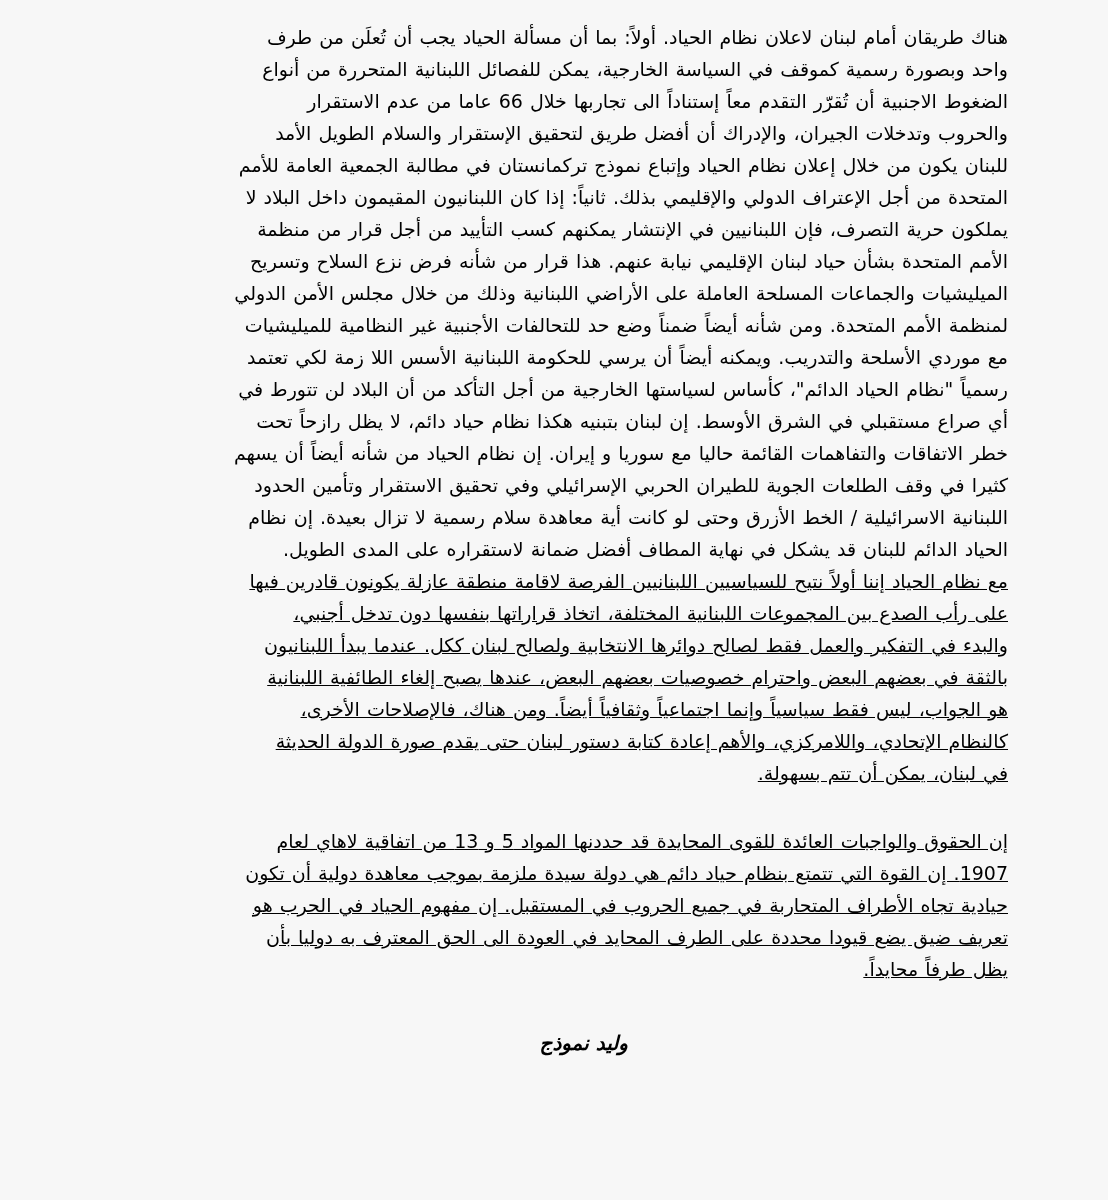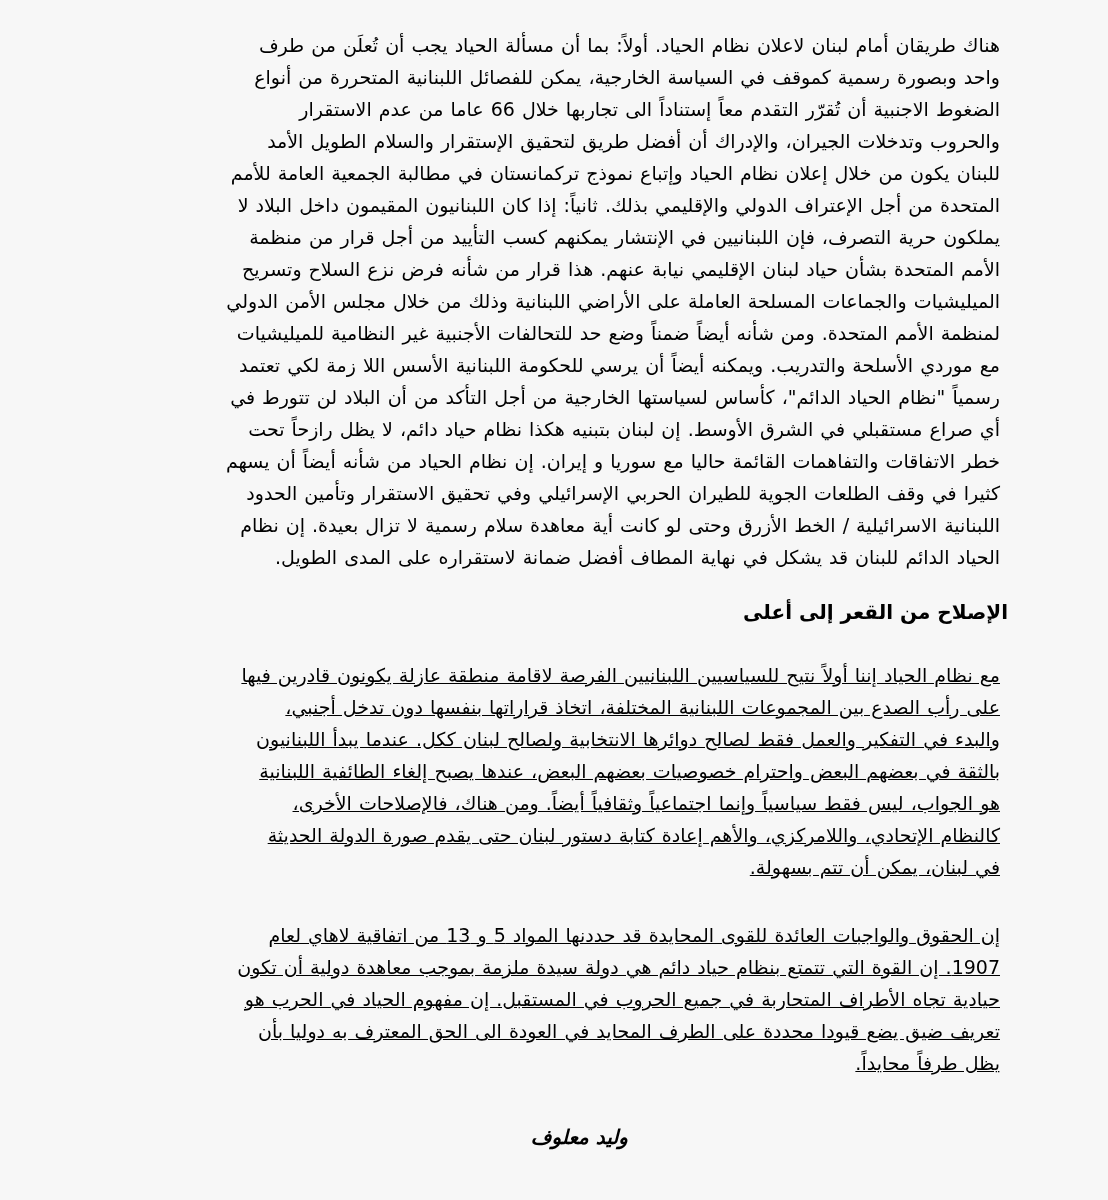--- a/index.html
+++ b/index.html
@@ -13,21 +13,21 @@
     font-family: "DejaVu Sans", sans-serif;
     color: #000000;
     overflow: hidden;
   }
   .doc-page {
     direction: rtl;
     text-align: right;
     padding: 21px 100px 0 50px;
   }
   .para {
-    margin: 8px;
+    margin: 0;
     font-size: 19px;
     line-height: 32px;
     white-space: pre-line; 
     word-spacing: 1px;
   }
   .section-heading {
     margin: 24px 0 32px 0;
     font-size: 20px;
     line-height: 30px;
     font-weight: bold;
@@ -58,31 +58,30 @@
 الميليشيات والجماعات المسلحة العاملة على الأراضي اللبنانية وذلك من خلال مجلس الأمن الدولي
 لمنظمة الأمم المتحدة. ومن شأنه أيضاً ضمناً وضع حد للتحالفات الأجنبية غير النظامية للميليشيات
 مع موردي الأسلحة والتدريب. ويمكنه أيضاً أن يرسي للحكومة اللبنانية الأسس اللا زمة لكي تعتمد
 رسمياً "نظام الحياد الدائم"، كأساس لسياستها الخارجية من أجل التأكد من أن البلاد لن تتورط في
 أي صراع مستقبلي في الشرق الأوسط. إن لبنان بتبنيه هكذا نظام حياد دائم، لا يظل رازحاً تحت
 خطر الاتفاقات والتفاهمات القائمة حاليا مع سوريا و إيران. إن نظام الحياد من شأنه أيضاً أن يسهم
 كثيرا في وقف الطلعات الجوية للطيران الحربي الإسرائيلي وفي تحقيق الاستقرار وتأمين الحدود
 اللبنانية الاسرائيلية / الخط الأزرق وحتى لو كانت أية معاهدة سلام رسمية لا تزال بعيدة. إن نظام
 الحياد الدائم للبنان قد يشكل في نهاية المطاف أفضل ضمانة لاستقراره على المدى الطويل.</p>
 
-  <h2 class="section-heading">الإصلاح من القعر إلى أعلى</h2>
 
   <p class="para para-2">مع نظام الحياد إننا أولاً نتيح للسياسيين اللبنانيين الفرصة لاقامة منطقة عازلة يكونون قادرين فيها
 على رأب الصدع بين المجموعات اللبنانية المختلفة، اتخاذ قراراتها بنفسها دون تدخل أجنبي،
 والبدء في التفكير والعمل فقط لصالح دوائرها الانتخابية ولصالح لبنان ككل. عندما يبدأ اللبنانيون
 بالثقة في بعضهم البعض واحترام خصوصيات بعضهم البعض، عندها يصبح إلغاء الطائفية اللبنانية
 هو الجواب، ليس فقط سياسياً وإنما اجتماعياً وثقافياً أيضاً. ومن هناك، فالإصلاحات الأخرى،
 كالنظام الإتحادي، واللامركزي، والأهم إعادة كتابة دستور لبنان حتى يقدم صورة الدولة الحديثة
 في لبنان، يمكن أن تتم بسهولة.</p>
 
   <p class="para para-3">إن الحقوق والواجبات العائدة للقوى المحايدة قد حددنها المواد 5 و 13 من اتفاقية لاهاي لعام
 1907. إن القوة التي تتمتع بنظام حياد دائم هي دولة سيدة ملزمة بموجب معاهدة دولية أن تكون
 حيادية تجاه الأطراف المتحاربة في جميع الحروب في المستقبل. إن مفهوم الحياد في الحرب هو
 تعريف ضيق يضع قيودا محددة على الطرف المحايد في العودة الى الحق المعترف به دوليا بأن
 يظل طرفاً محايداً.</p>
 
-  <p class="signature">وليد معلوف</p>
+  <p class="signature">وليد نموذج</p>
 
 </div>
 
 </body></html>

